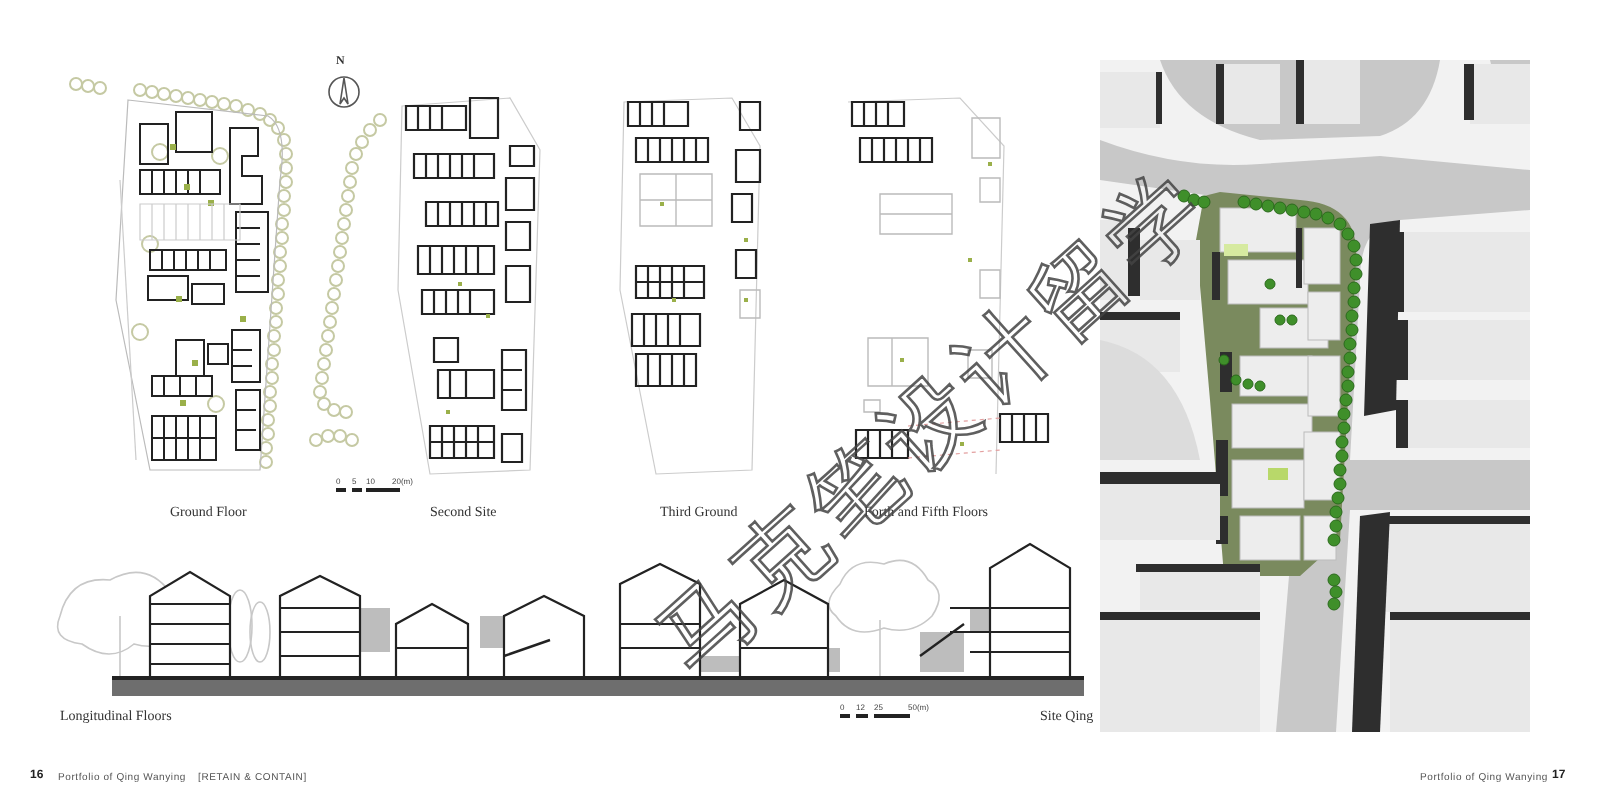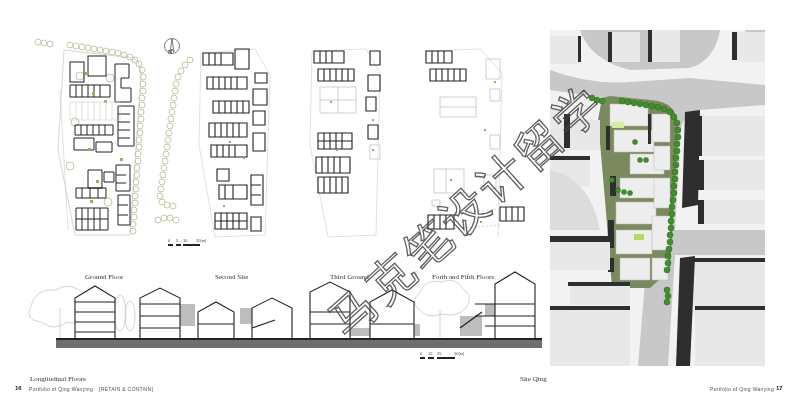--- a/index.html
+++ b/index.html
@@ -1,18 +1,18 @@
 <!DOCTYPE html>
 <html><head>
 <meta charset="utf-8">
 <style>
   html, body { margin:0; padding:0; background:#ffffff; }
   body { width:800px; height:400px; position:relative; overflow:hidden; font-family:"Liberation Serif", serif; color:#333; }
   .abs { position:absolute; }
-  .label { font-size:7px; color:#333; font-family:"Liberation Serif", serif; white-space:nowrap;margin-top:21px; }
+  .label { font-size:7px; color:#333; font-family:"Liberation Serif", serif; white-space:nowrap; }
   .footer { font-family:"Liberation Sans", sans-serif; font-size:5px; color:#555; letter-spacing:0.3px; white-space:nowrap; }
   .pageno { font-family:"Liberation Sans", sans-serif; font-weight:bold; font-size:6px; color:#222; }
   .scale { font-size:4px; color:#444; font-family:"Liberation Sans", sans-serif; white-space:nowrap; }
   .watermark { font-family:"DejaVu Sans", sans-serif; font-size:46px; color:transparent; -webkit-text-stroke:1.3px #444; letter-spacing:4px; transform:rotate(-42deg); transform-origin:left top; white-space:nowrap; opacity:0.85; }
   svg { display:block; }
 </style>
 </head>
 <body>
 
 <div class="abs" style="left:0;top:0;width:545px;height:400px;">

